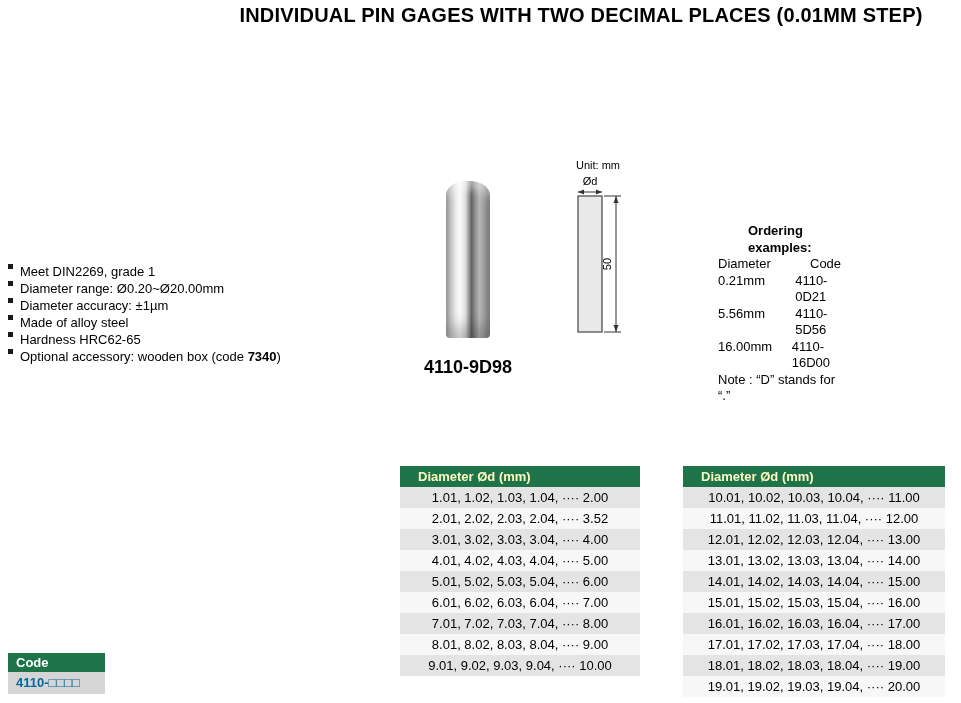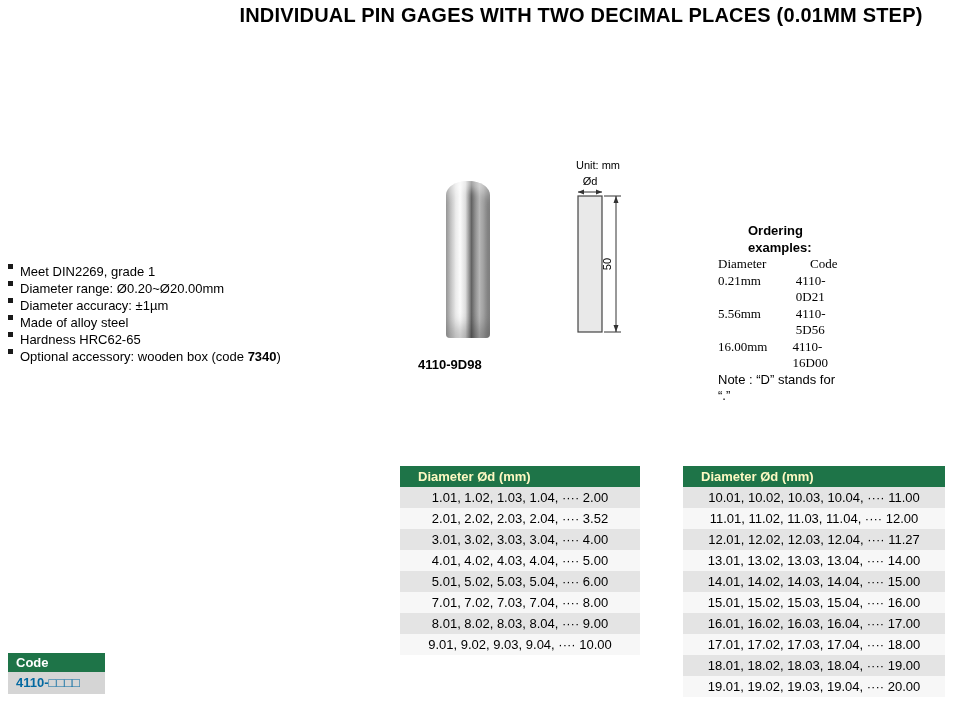--- a/index.html
+++ b/index.html
@@ -29,30 +29,30 @@
     position:absolute; left:446px; top:181px; width:44px; height:157px;
     border-radius:22px 22px 4px 4px / 14px 14px 4px 4px;
     background:linear-gradient(90deg,
       #8e8e8e 0%, #c6c6c6 10%, #ededed 22%, #fbfbfb 32%, #dedede 44%,
       #9a9a9a 52%, #636363 58%, #8d8d8d 66%, #b9b9b9 76%, #a2a2a2 86%,
       #7c7c7c 95%, #6e6e6e 100%);
     box-shadow: inset 0 -12px 14px rgba(0,0,0,0.20), inset 0 8px 8px rgba(255,255,255,0.45);
   }
   .pin-label {
     position:absolute; left:418px; top:357px; width:100px;
-    font-weight:bold; font-size:13px;
+    text-align:center; font-weight:bold; font-size:18px;
   }
 
   
   .drawing { position:absolute; left:560px; top:155px; }
 
   
   .ordering { position:absolute; left:718px; top:223px; font-size:13px; line-height:16.5px; }
   .ohead { font-weight:bold;margin-left:30px; }
-  .orow { display:flex;font-family:Liberation Serif, serif; }
+  .orow { display:flex; }
   .orow .c1 { width:92px; }
 
   
   .codebox-head {
     position:absolute; left:8px; top:653px; width:97px; height:19px;
     background:#1e7448; color:#fff; font-weight:bold; font-size:13px;
     line-height:19px; padding-left:8px;
   }
   .codebox-val {
     position:absolute; left:8px; top:672px; width:97px; height:22px;
@@ -134,32 +134,33 @@
   <div class="codebox-val">4110-□□□□</div>
 
   <div class="table t1">
     <div class="thead">Diameter Ød (mm)</div>
     <div class="tbody">
       <div class="trow">1.01, 1.02, 1.03, 1.04, ···· 2.00</div>
       <div class="trow">2.01, 2.02, 2.03, 2.04, ···· 3.52</div>
       <div class="trow">3.01, 3.02, 3.03, 3.04, ···· 4.00</div>
       <div class="trow">4.01, 4.02, 4.03, 4.04, ···· 5.00</div>
       <div class="trow">5.01, 5.02, 5.03, 5.04, ···· 6.00</div>
+      <div class="trow">6.01, 6.02, 6.03, 6.04, ···· 7.00</div>
       <div class="trow">7.01, 7.02, 7.03, 7.04, ···· 8.00</div>
       <div class="trow">8.01, 8.02, 8.03, 8.04, ···· 9.00</div>
       <div class="trow">9.01, 9.02, 9.03, 9.04, ···· 10.00</div>
     </div>
   </div>
 
   <div class="table t2">
     <div class="thead">Diameter Ød (mm)</div>
     <div class="tbody">
       <div class="trow">10.01, 10.02, 10.03, 10.04, ···· 11.00</div>
       <div class="trow">11.01, 11.02,  11.03, 11.04, ···· 12.00</div>
-      <div class="trow">12.01, 12.02, 12.03, 12.04, ···· 11.27</div>
+      <div class="trow">12.01, 12.02, 12.03, 12.04, ···· 13.00</div>
       <div class="trow">13.01, 13.02, 13.03, 13.04, ···· 14.00</div>
       <div class="trow">14.01, 14.02, 14.03, 14.04, ···· 15.00</div>
       <div class="trow">15.01, 15.02, 15.03, 15.04, ···· 16.00</div>
       <div class="trow">16.01, 16.02, 16.03, 16.04, ···· 17.00</div>
       <div class="trow">17.01, 17.02, 17.03, 17.04, ···· 18.00</div>
       <div class="trow">18.01, 18.02, 18.03, 18.04, ···· 19.00</div>
       <div class="trow">19.01, 19.02, 19.03, 19.04, ···· 20.00</div>
     </div>
   </div>
 

